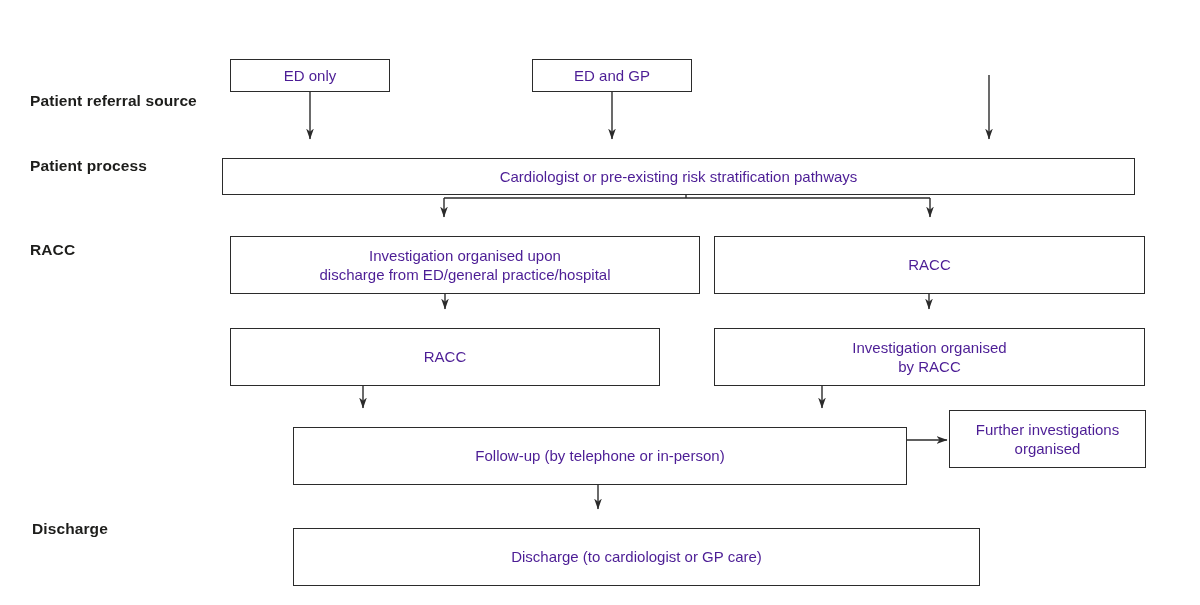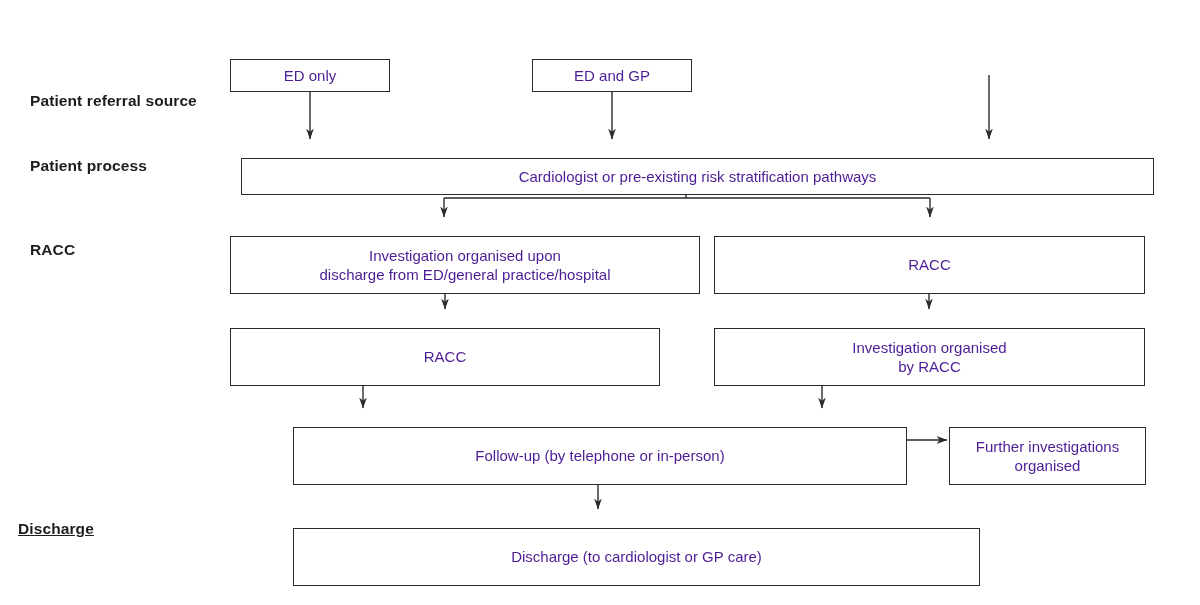--- a/index.html
+++ b/index.html
@@ -73,29 +73,29 @@
         <polyline points="363,369 363,408" fill="none" stroke="#2b2b2b" stroke-width="1.4" marker-end="url(#arrow-head)"></polyline>
         <polyline points="822,369 822,408" fill="none" stroke="#2b2b2b" stroke-width="1.4" marker-end="url(#arrow-head)"></polyline>
         <polyline points="907,440 947,440" fill="none" stroke="#2b2b2b" stroke-width="1.4" marker-end="url(#arrow-head)"></polyline>
         <polyline points="598,468 598,509" fill="none" stroke="#2b2b2b" stroke-width="1.4" marker-end="url(#arrow-head)"></polyline>
       </g>
   </svg>
 
   <div class="row-label" style="left: 30px; top: 57px; margin-top: 44px;">Patient referral source</div>
   <div class="row-label" style="left: 30px; top: 166px;">Patient process</div>
   <div class="row-label" style="left: 30px; top: 250px;">RACC</div>
-  <div class="row-label" style="left: 18px; top: 529px; text-decoration: underline;">Discharge</div>
+  <div class="row-label" style="left: 32px; top: 529px;">Discharge</div>
 
   <div class="node" style="left: 230px; top: 42px; width: 160px; height: 33px;">ED only</div>
   <div class="node" style="left: 532px; top: 42px; width: 160px; height: 33px;">ED and GP</div>
-  <div class="node" style="left: 241px; top: 141px; width: 913px; height: 37px;">Cardiologist or pre-existing risk stratification pathways</div>
+  <div class="node" style="left: 222px; top: 141px; width: 913px; height: 37px;">Cardiologist or pre-existing risk stratification pathways</div>
   <div class="node" style="left: 230px; top: 219px; width: 470px; height: 58px;">Investigation organised upon
 discharge from ED/general practice/hospital</div>
   <div class="node" style="left: 714px; top: 219px; width: 431px; height: 58px;">RACC</div>
   <div class="node" style="left: 230px; top: 311px; width: 430px; height: 58px;">RACC</div>
   <div class="node" style="left: 293px; top: 410px; width: 614px; height: 58px;">Follow-up (by telephone or in-person)</div>
   <div class="node" style="left: 714px; top: 311px; width: 431px; height: 58px;">Investigation organised
 by RACC</div>
-  <div class="node" style="left: 949px; top: 410px; width: 197px; height: 58px;">Further investigations
+  <div class="node" style="left: 949px; top: 393px; width: 197px; height: 58px;">Further investigations
 organised</div>
   <div class="node" style="left: 293px; top: 511px; width: 687px; height: 58px;">Discharge (to cardiologist or GP care)</div>
 
 </div>
 
 </body></html>

